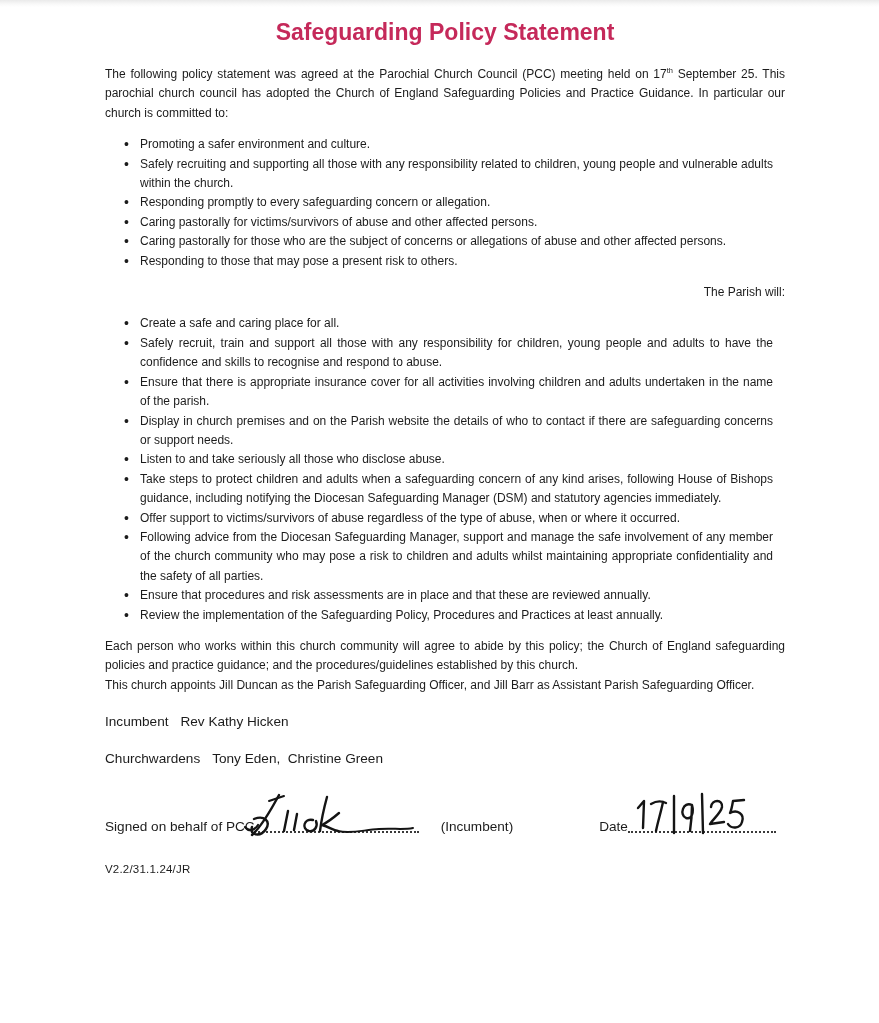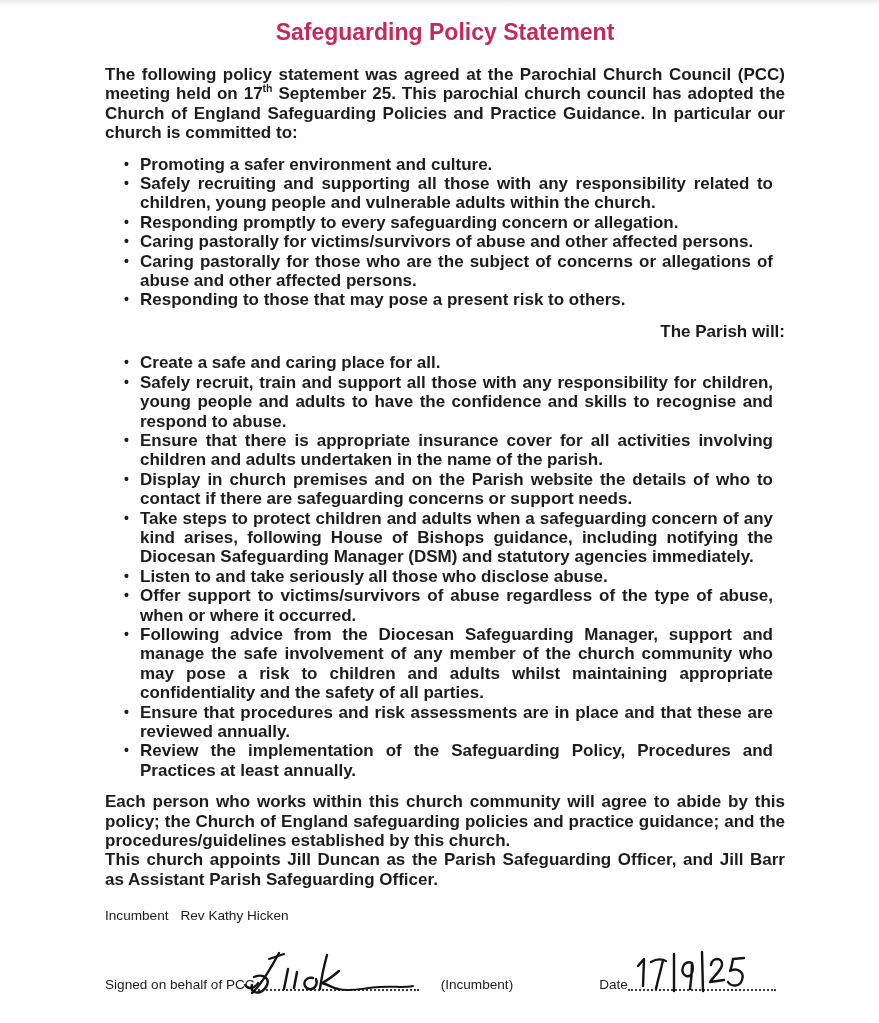--- a/index.html
+++ b/index.html
@@ -29,24 +29,23 @@
   }
   .doc-title {
     text-align: center;
     color: #c5295a;
     font-size: 23px;
     line-height: 28px;
     font-weight: 700;
     margin: 0 0 19px 0;
   }
   .body-text {
-    font-size: 17px;
+    font-size: 12px;
     line-height: 19.4px;
     text-align: justify;
-    font-weight: bold;
   }
   p.body-text { margin: 0; }
   sup { font-size: 0.62em; vertical-align: super; line-height: 0; }
   ul.doc-list {
     list-style: none;
     margin: 12px; padding: 0;
   }
   ul.doc-list > li {
     position: relative;
     padding-left: 23px;
@@ -130,34 +129,35 @@
     <li>Responding to those that may pose a present risk to others.</li>
   </ul>
 
   <p class="body-text parish-will-heading">The Parish will:</p>
 
   <ul class="doc-list body-text">
     <li>Create a safe and caring place for all.</li>
     <li>Safely recruit, train and support all those with any responsibility for children, young people and adults to have the confidence and skills to recognise and respond to abuse.</li>
     <li>Ensure that there is appropriate insurance cover for all activities involving children and adults undertaken in the name of the parish.</li>
     <li>Display in church premises and on the Parish website the details of who to contact if there are safeguarding concerns or support needs.</li>
+    <li>Listen to and take seriously all those who disclose abuse.</li>
     <li>Take steps to protect children and adults when a safeguarding concern of any kind arises, following House of Bishops guidance, including notifying the Diocesan Safeguarding Manager (DSM) and statutory agencies immediately.</li>
-    <li>Listen to and take seriously all those who disclose abuse.</li>
     <li>Offer support to victims/survivors of abuse regardless of the type of abuse, when or where it occurred.</li>
     <li>Following advice from the Diocesan Safeguarding Manager, support and manage the safe involvement of any member of the church community who may pose a risk to children and adults whilst maintaining appropriate confidentiality and the safety of all parties.</li>
     <li>Ensure that procedures and risk assessments are in place and that these are reviewed annually.</li>
     <li>Review the implementation of the Safeguarding Policy, Procedures and Practices at least annually.</li>
   </ul>
 
   <p class="body-text agreement">Each person who works within this church community will agree to abide by this policy; the Church of England safeguarding policies and practice guidance; and the procedures/guidelines established by this church.</p>
 
   <p class="body-text appointment">This church appoints Jill  Duncan   as the Parish Safeguarding Officer, and Jill Barr as Assistant Parish Safeguarding Officer.</p>
 
   <div class="name-line"><span class="label">Incumbent</span><span class="gap-sm"></span><span>Rev Kathy Hicken</span></div>
 
+  <div class="name-line"><span class="label">Churchwardens</span><span class="gap-sm"></span><span>Tony Eden,  Christine Green</span></div>
 
   <div class="signature-row">
     <span class="sig-label">Signed on behalf of PCC</span>
     <span class="sig-line">
       <svg class="sig-scribble" width="180" height="52" viewBox="0 0 180 52" aria-label="handwritten signature">
         <path d="M6,38 C10,43 15,42 19,36" stroke-width="2.2"></path>
         <path d="M40,6 C33,19 24,36 13,46" stroke-width="2.4"></path>
         <path d="M15,30 C25,26 32,32 27,40 C22,48 10,47 13,38" stroke-width="2.4"></path>
         <path d="M30,12 L45,7" stroke-width="2"></path>
         <path d="M49,22 L45,42" stroke-width="2.4"></path>

